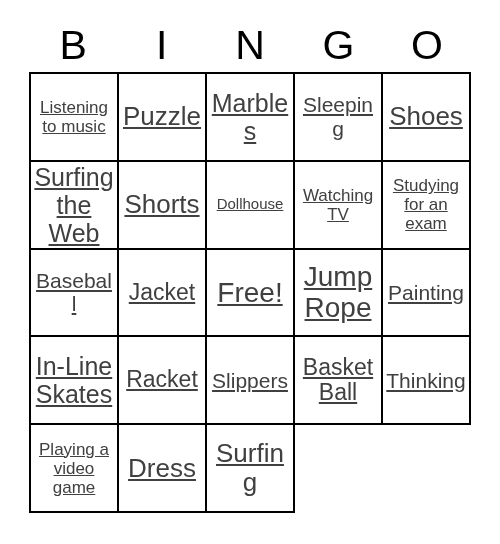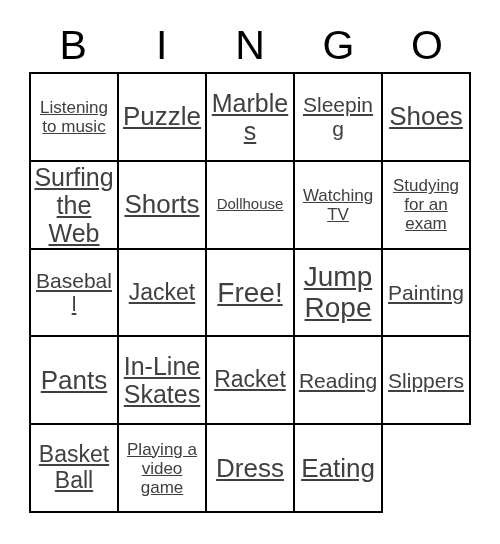--- a/index.html
+++ b/index.html
@@ -143,42 +143,39 @@
         <span class="cell-text fs-3xl">Free!</span>
       </div>
     <div class="bingo-cell">
         <span class="cell-text fs-3xl">Jump Rope</span>
       </div>
     <div class="bingo-cell">
         <span class="cell-text fs-md">Painting</span>
       </div>
 
     <div class="bingo-cell">
-        <span class="cell-text fs-2xl">Pants</span>
-      </div>
-    <div class="bingo-cell">
         <span class="cell-text fs-lg">In-Line Skates</span>
       </div>
     <div class="bingo-cell">
         <span class="cell-text fs-xl">Racket</span>
-      </div>
-    <div class="bingo-cell">
-        <span class="cell-text fs-md">Reading</span>
       </div>
     <div class="bingo-cell">
         <span class="cell-text fs-md">Slippers</span>
       </div>
 
     <div class="bingo-cell">
         <span class="cell-text fs-xl">Basket Ball</span>
       </div>
     <div class="bingo-cell">
+        <span class="cell-text fs-md">Thinking</span>
+      </div>
+    <div class="bingo-cell">
         <span class="cell-text fs-sm">Playing a video game</span>
       </div>
     <div class="bingo-cell">
         <span class="cell-text fs-2xl">Dress</span>
       </div>
     <div class="bingo-cell">
-        <span class="cell-text fs-2xl">Eating</span>
+        <span class="cell-text fs-2xl">Surfing</span>
       </div>
   </div>
 
 </div>
 
 </body></html>

